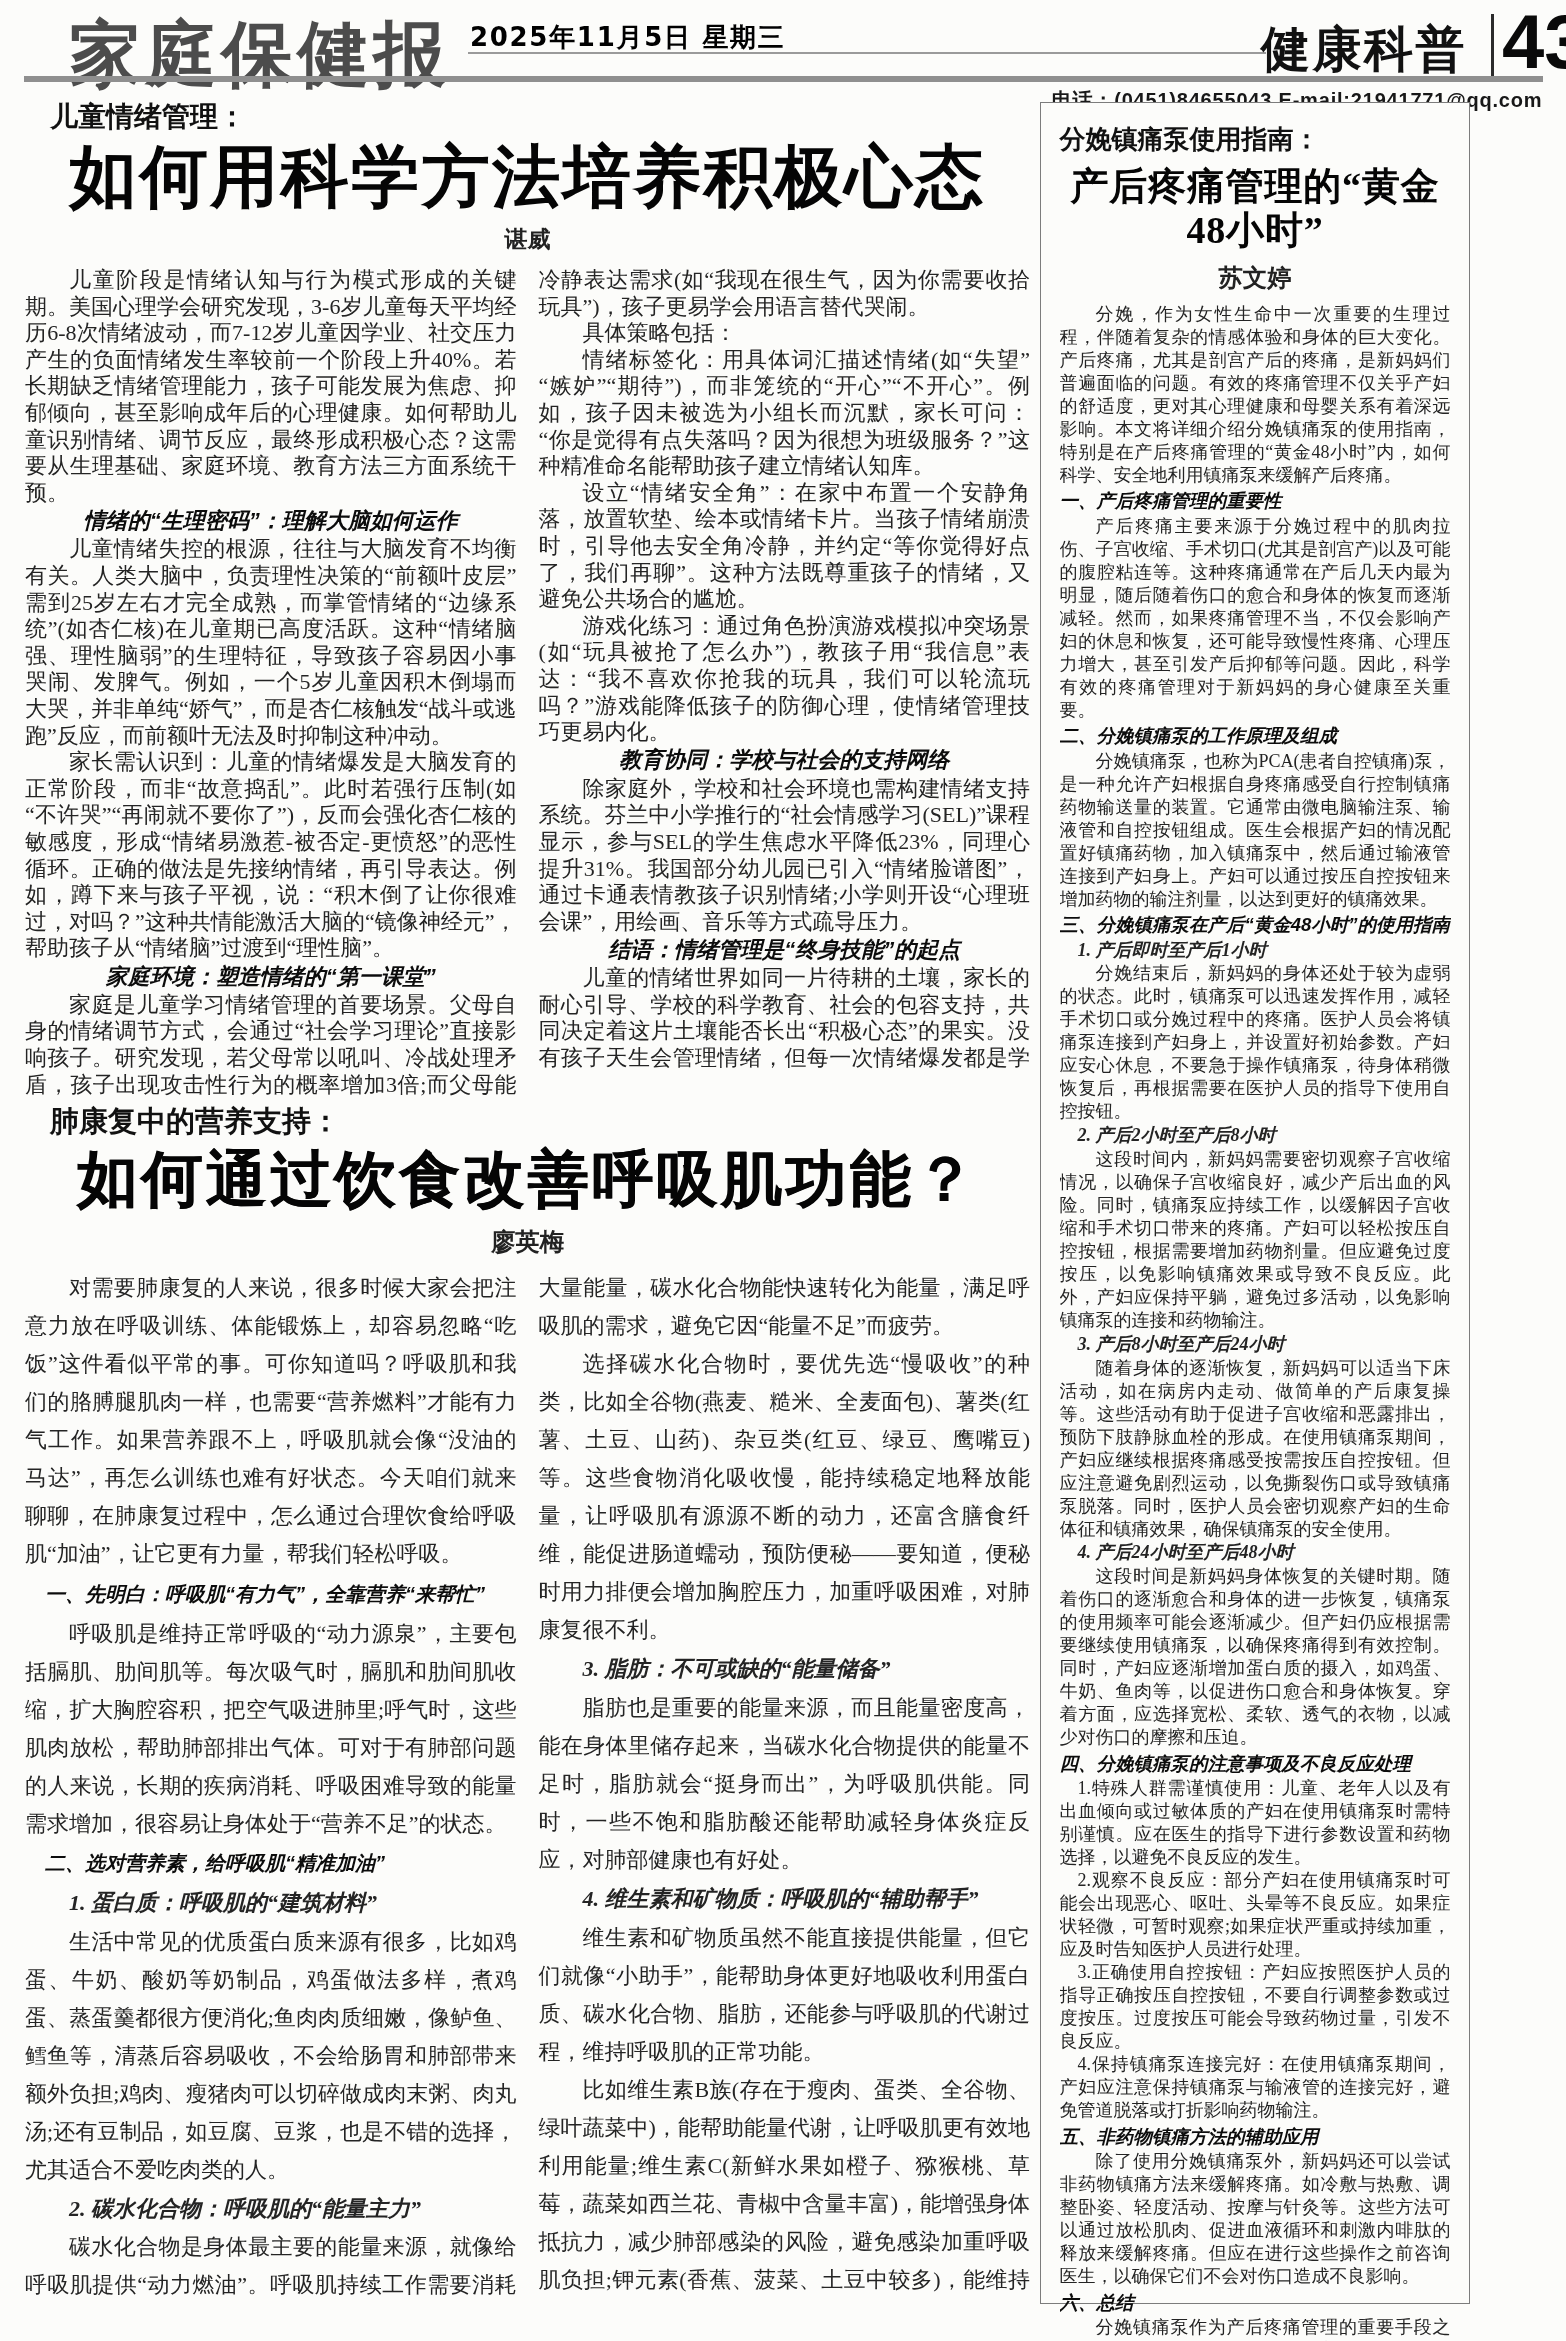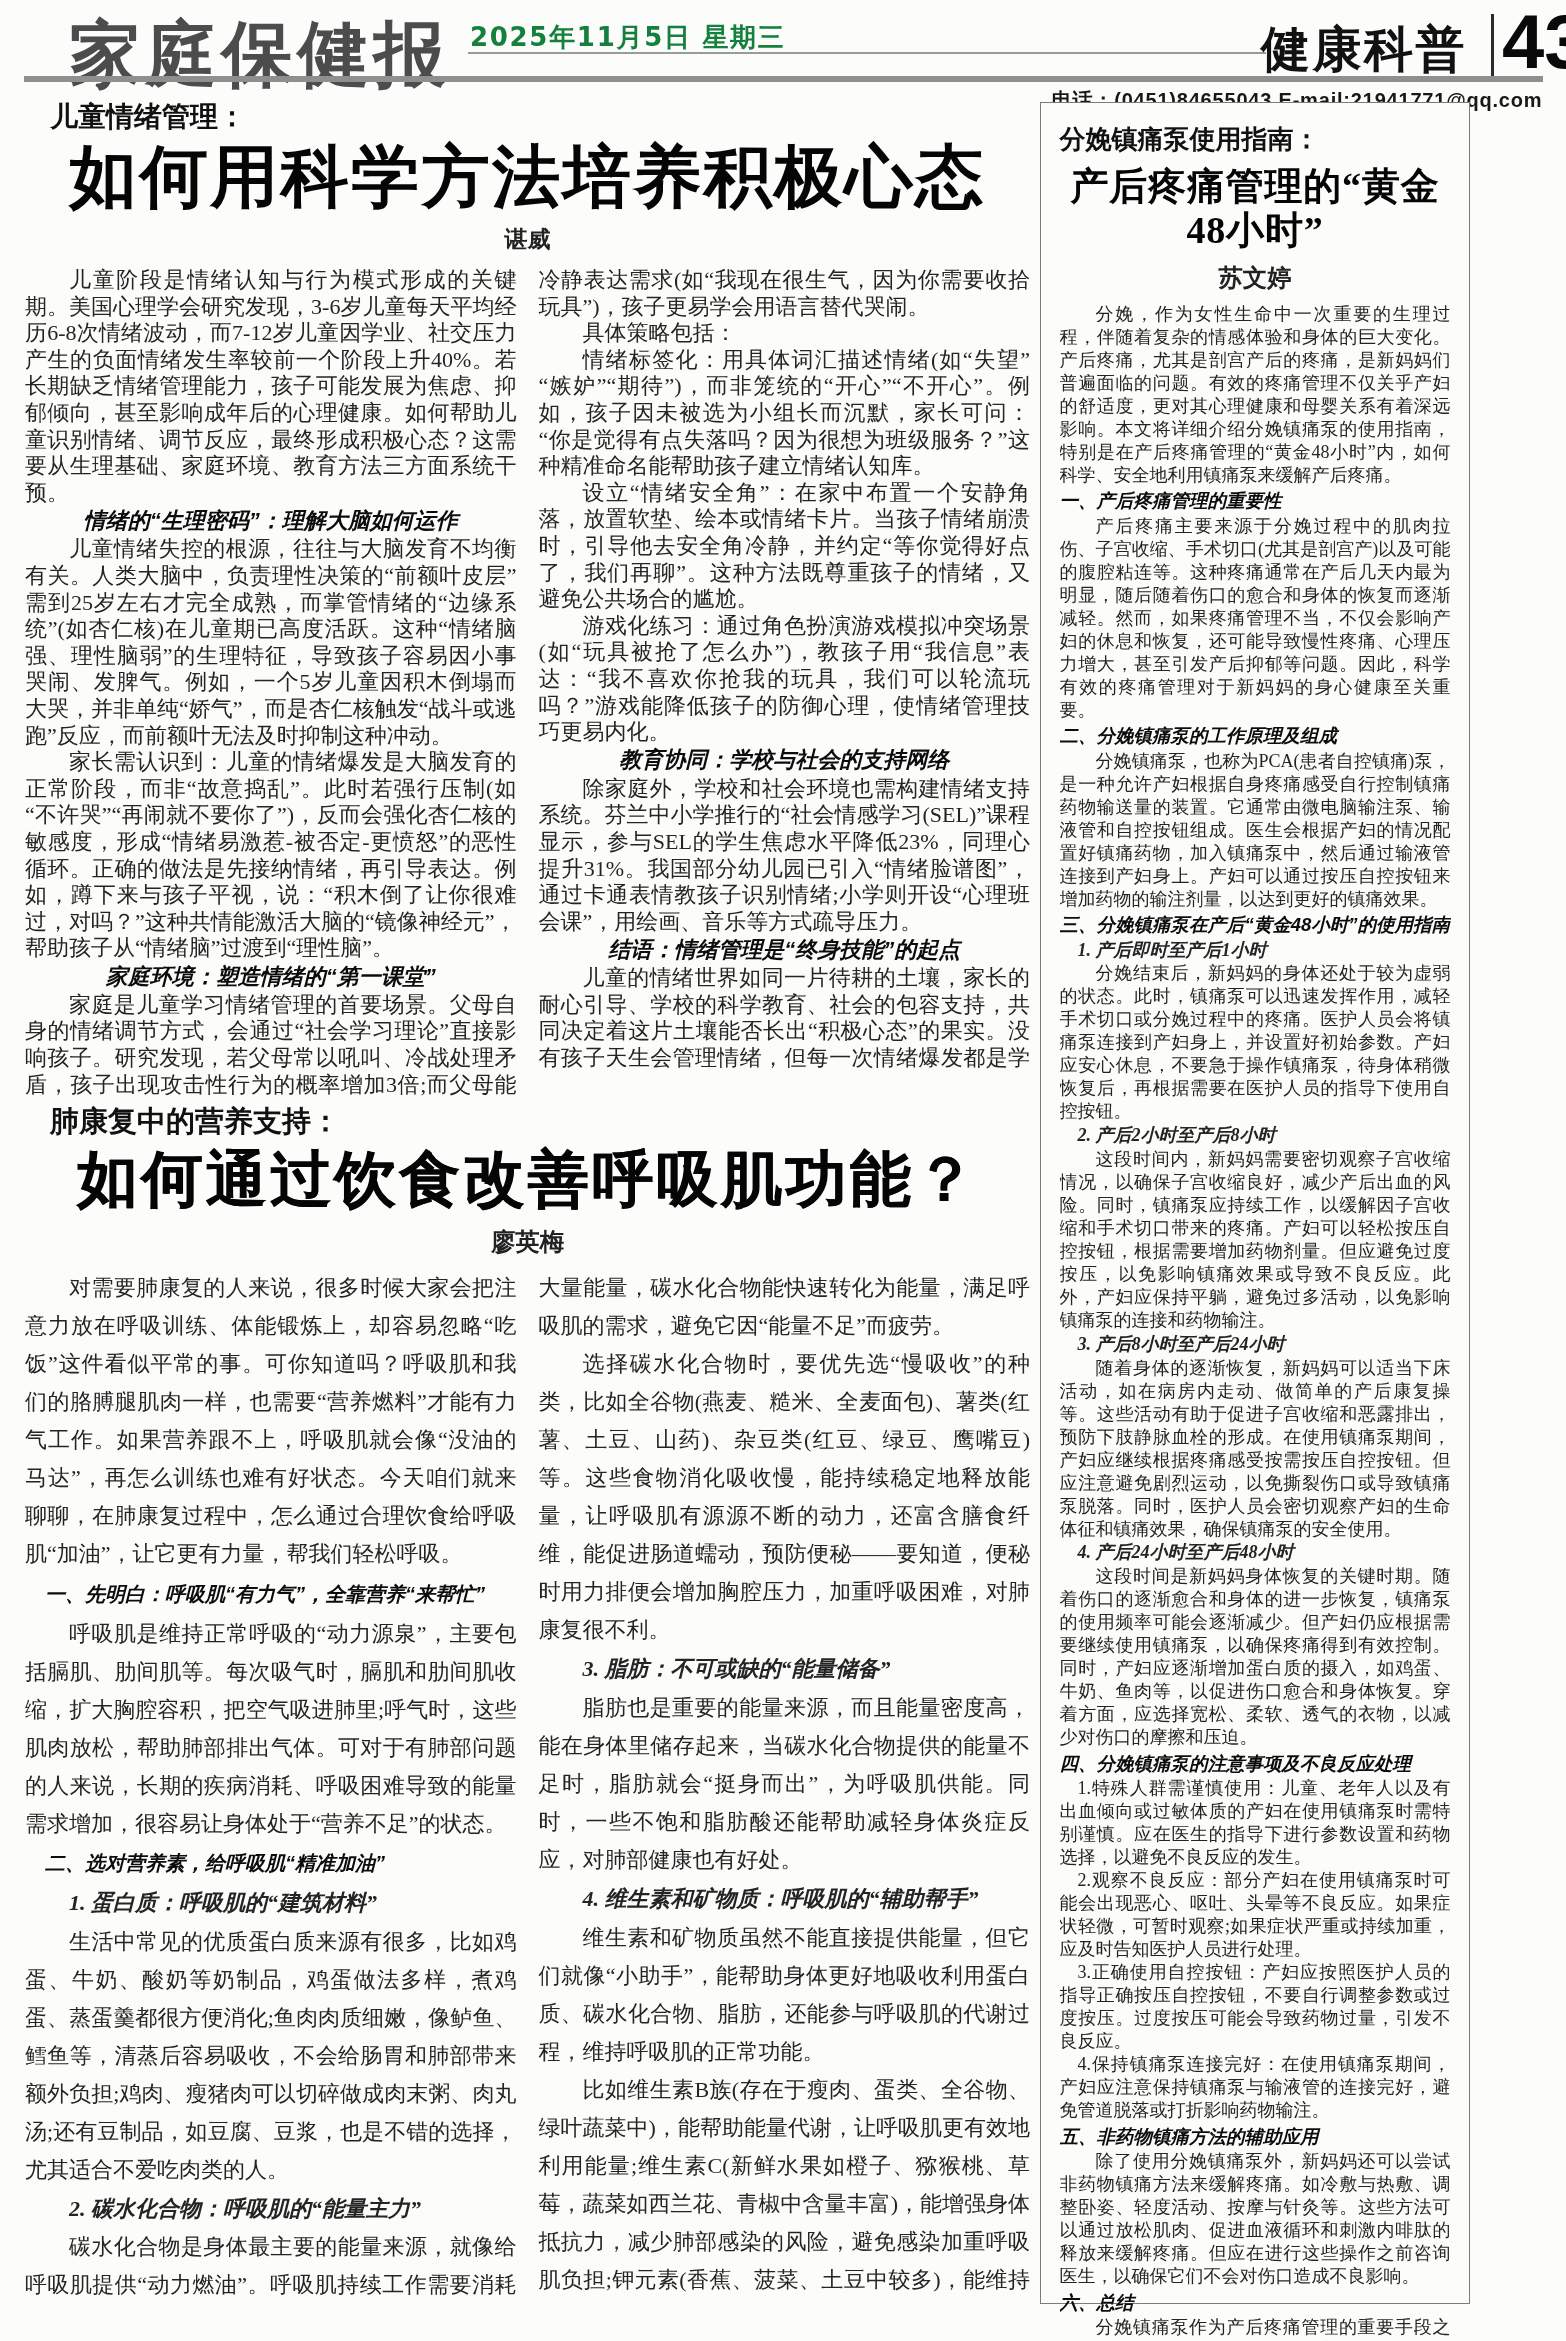--- a/index.html
+++ b/index.html
@@ -2,21 +2,21 @@
 <html lang="zh" style="font-size:13.5px"><head>
 <meta charset="utf-8">
 <style>
   html,body{margin:0;padding:0;background:#e8e8e6;}
   .page{position:relative;width:1566px;height:2342px;background:#fcfcfa;margin:0 auto;
         font-family:"Liberation Serif","DejaVu Serif",serif;color:#1e1e1e;overflow:hidden;}
 
   
   .brand{position:absolute;left:69px;top:6.7px;font-size:72px;font-weight:bold;color:#4c4c4c;
          font-family:"DejaVu Serif","Liberation Serif",serif;letter-spacing:4.2px;white-space:nowrap;}
-  .issue-date{position:absolute;left:470px;top:20px;font-size:26px;font-weight:600;color:#15803d;
+  .issue-date{position:absolute;left:470px;top:20px;font-size:26px;font-weight:600;color:#000000;
          font-family:"DejaVu Sans","Liberation Sans",sans-serif;letter-spacing:1.7px;white-space:nowrap;}
   .date-rule{position:absolute;left:468px;top:52px;width:798px;height:1.7px;background:#9a9a9a;}
   .section-title{position:absolute;left:1261px;top:17px;font-size:49px;font-weight:600;color:#111;
          letter-spacing:2.5px;white-space:nowrap;}
   .vrule{position:absolute;left:1491px;top:13.5px;width:2.5px;height:62px;background:#2b2b2b;}
   .page-number{position:absolute;left:1502px;top:-1.7px;font-size:76px;font-weight:bold;color:#0a0a0a;
          font-family:"Liberation Sans","DejaVu Sans",sans-serif;}
   .thick-rule{position:absolute;left:23.6px;top:76px;width:1519px;height:5.9px;background:#8f8f8f;}
   .contact{position:absolute;right:23.6px;top:87px;font-size:20px;font-weight:600;color:#181818;
          font-family:"Liberation Sans","DejaVu Sans",sans-serif;letter-spacing:0.8px;}

